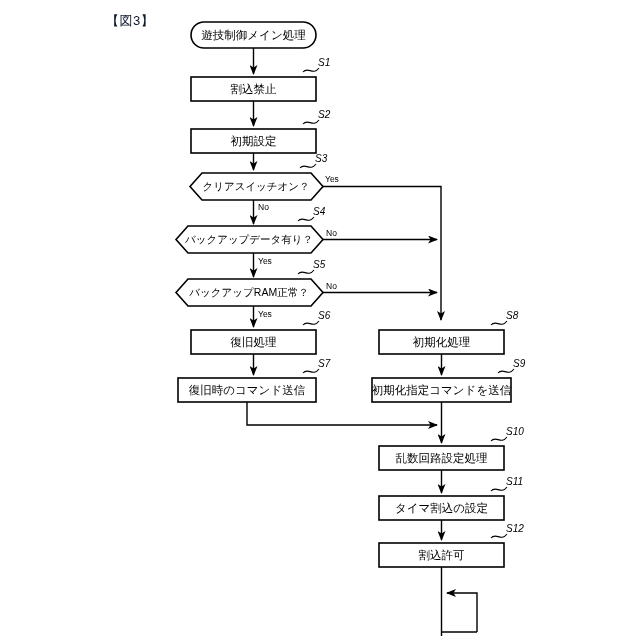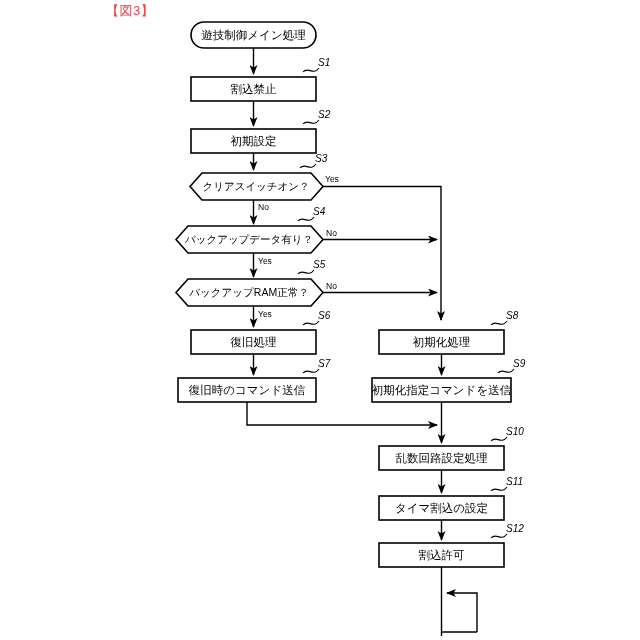--- a/index.html
+++ b/index.html
@@ -20,23 +20,23 @@
   #fig-svg {
     position: absolute;
     left: 0;
     top: 0;
     width: 640px;
     height: 640px;
   }
   .fig-label {
     position: absolute;
     left: 106px;
-    top: 2px;
+    top: 12px;
     font-size: 13px;
-    color: #ef4444;
+    color: #0f172a;
     letter-spacing: 0.5px;
     white-space: nowrap;
   }
   text {
     font-family: "Liberation Sans", "DejaVu Sans", sans-serif;
     fill: #000000;
   }
   .node-text {
     font-size: 11.5px;
     text-anchor: middle;

